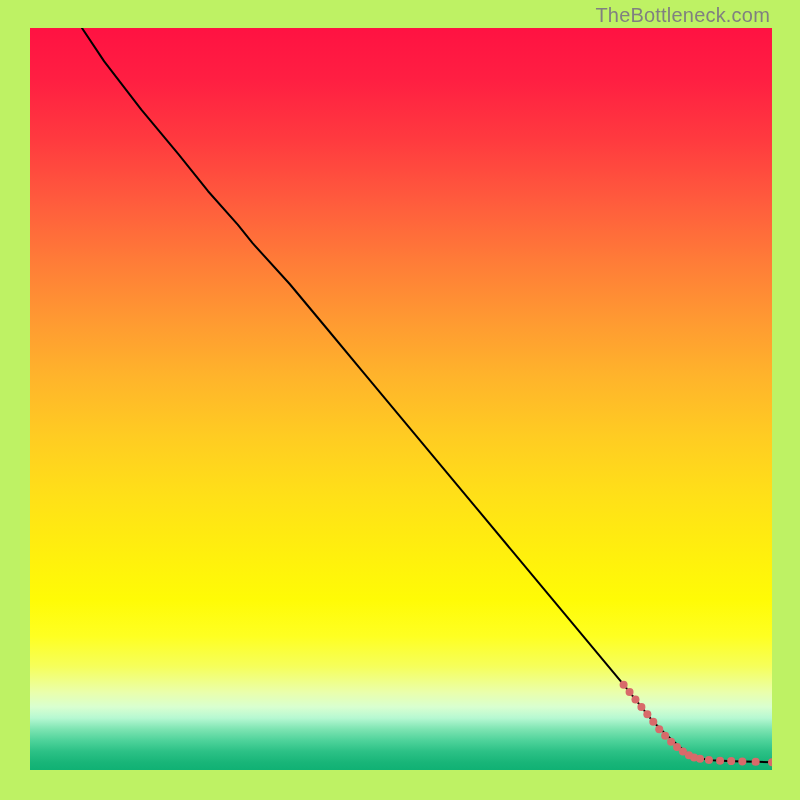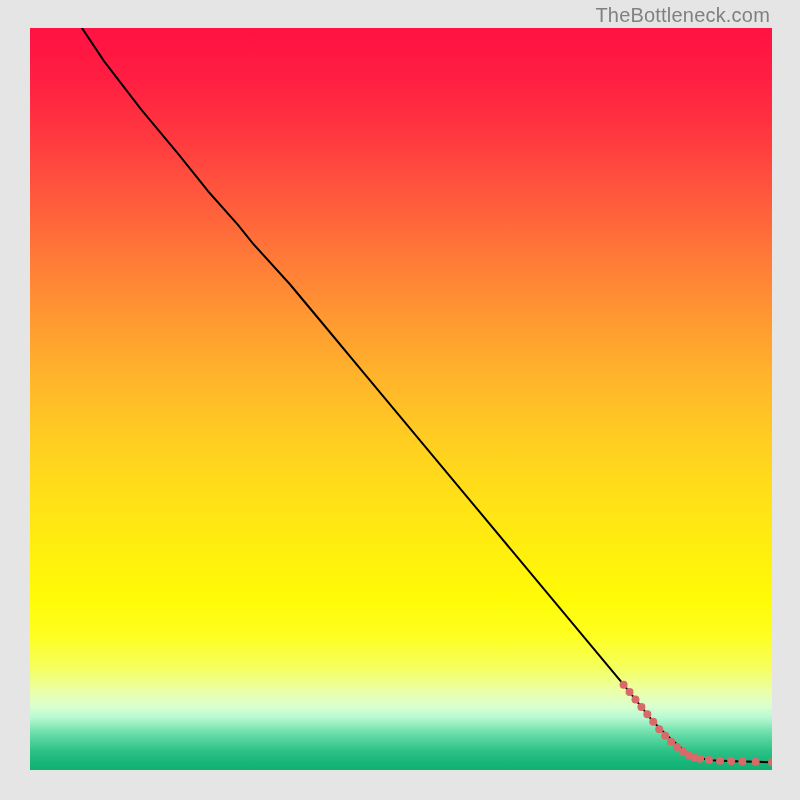--- a/index.html
+++ b/index.html
@@ -8,21 +8,21 @@
     width: 800px;
     height: 800px;
     background: #000;
     font-family: Arial, Helvetica, sans-serif;
     overflow: hidden;
   }
   .stage {
     position: relative;
     width: 800px;
     height: 800px;
-    background: #e5e5e5;
+    background: #bef264;
   }
   .plot {
     position: absolute;
     left: 30px;
     top: 28px;
     width: 742px;
     height: 742px;
     overflow: hidden;
   }
   .gradient {

